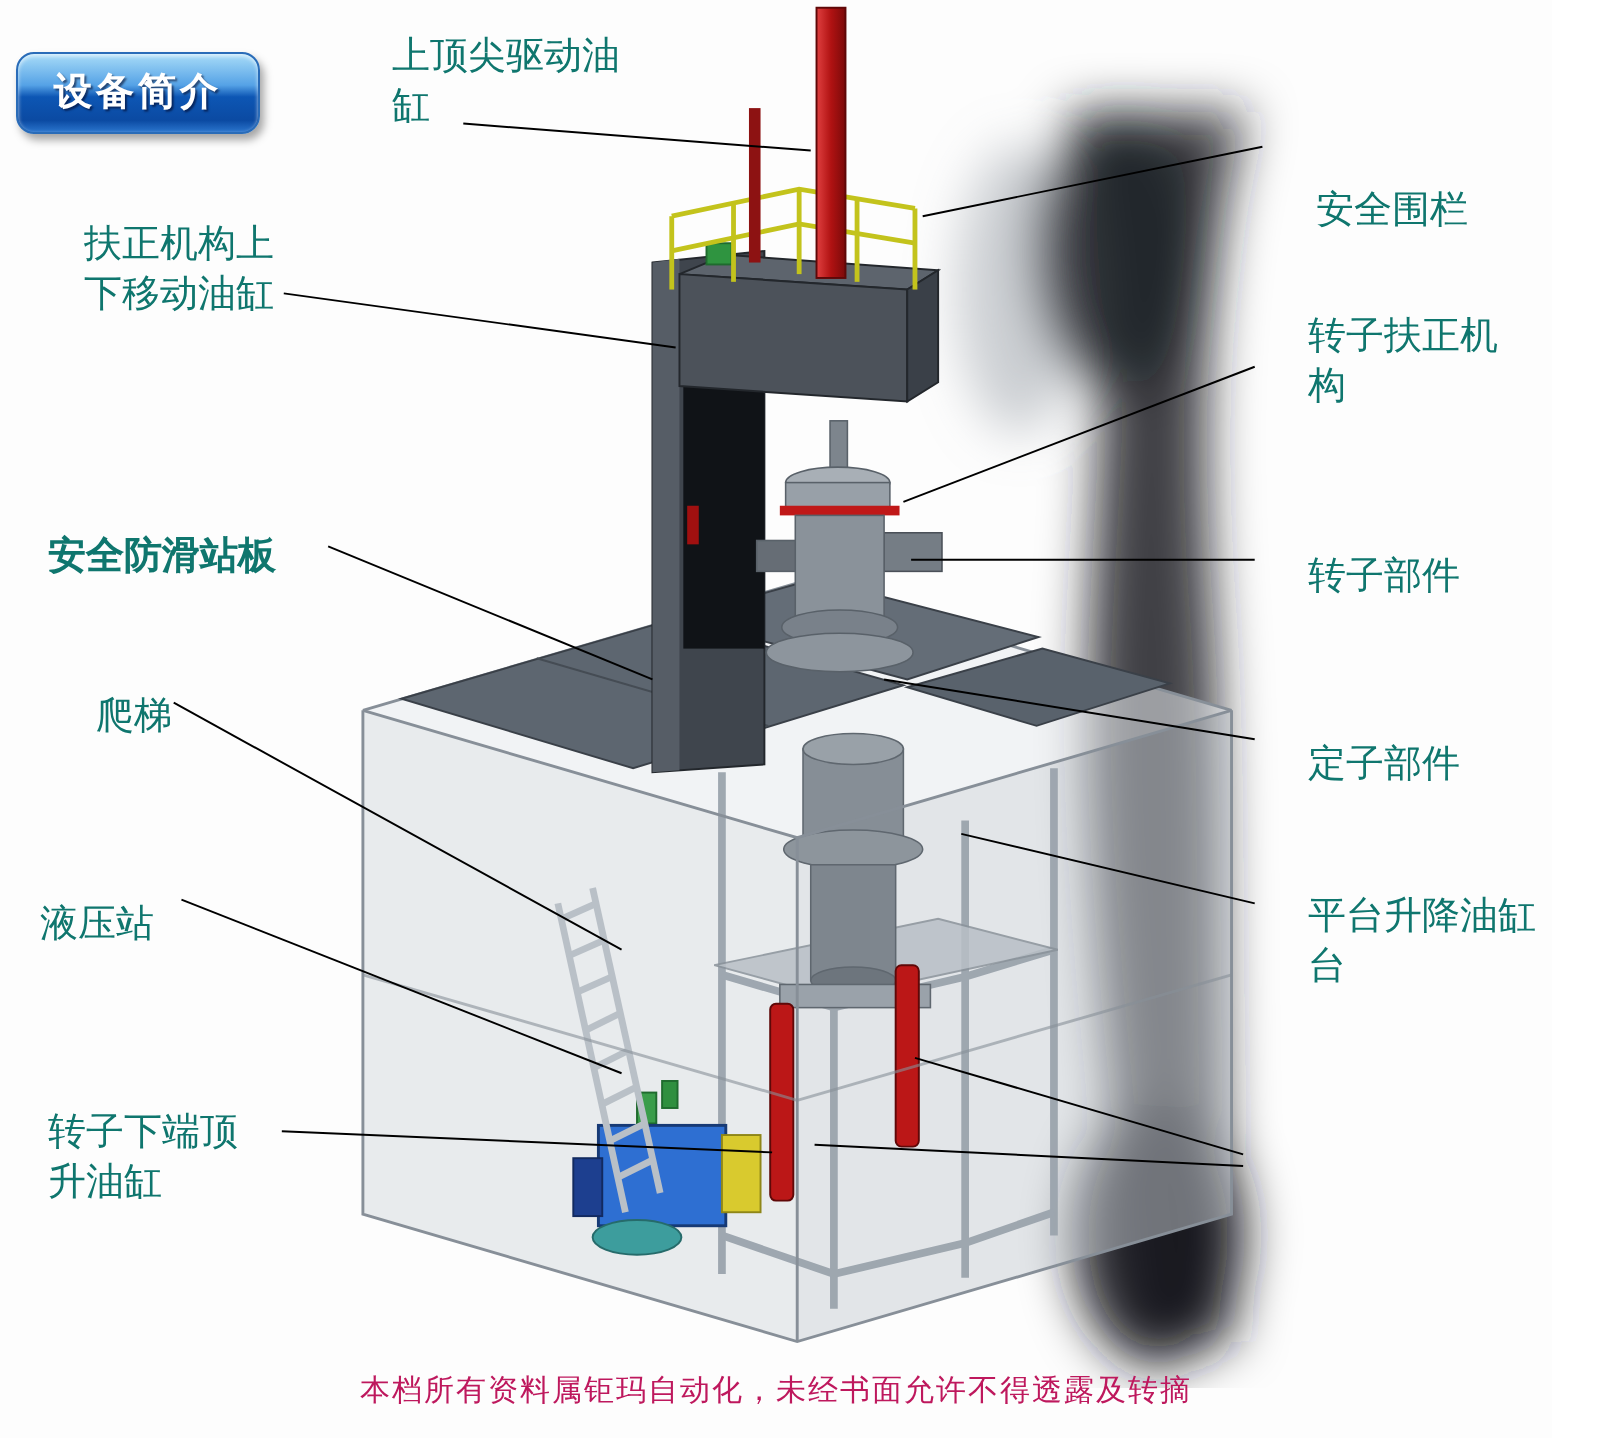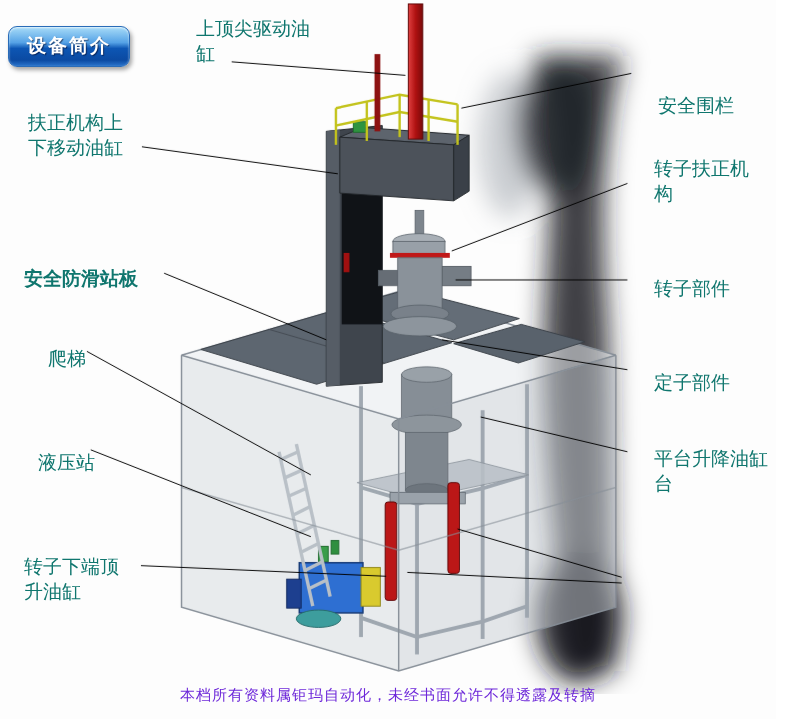--- a/index.html
+++ b/index.html
@@ -42,21 +42,21 @@
     white-space: pre-line;
   }
   .callout.right { text-align: left; }
   .footer {
     position: absolute;
     left: 0;
     right: 0;
     top: 686px;
     text-align: center;
     font-size: 15px;
-    color: #6d28d9;
+    color: #be185d;
     letter-spacing: 1px;
   }
 </style>
 </head>
 <body>
 
 <div class="stage">
 
   <svg class="scene" viewBox="0 0 804 719">
     <defs>
@@ -200,29 +200,29 @@
     </g>
   </svg>
 
   <div class="badge">
     <span>设备简介</span>
   </div>
 
   <div class="callout" style="left:196px; top:16px;">上顶尖驱动油
 缸</div>
   <div class="callout right" style="left:658px; top:62px;margin-top:31px;">安全围栏</div>
-  <div class="callout" style="left:28px; top:110px;">扶正机构上
+  <div class="callout" style="left:42px; top:110px;">扶正机构上
 下移动油缸</div>
   <div class="callout right" style="left:654px; top:156px;">转子扶正机
 构</div>
   <div class="callout" style="left:24px; top:266px;font-weight:bold;">安全防滑站板</div>
   <div class="callout right" style="left:654px; top:276px;">转子部件</div>
   <div class="callout" style="left:48px; top:346px;">爬梯</div>
   <div class="callout right" style="left:654px; top:370px;">定子部件</div>
-  <div class="callout" style="left:38px; top:450px;">液压站</div>
+  <div class="callout" style="left:20px; top:450px;">液压站</div>
   <div class="callout right" style="left:654px; top:446px;">平台升降油缸
 台</div>
   <div class="callout" style="left:24px; top:554px;">转子下端顶
 升油缸</div>
 
   <div class="footer">本档所有资料属钜玛自动化，未经书面允许不得透露及转摘</div>
 
 </div>
 
 </body></html>

